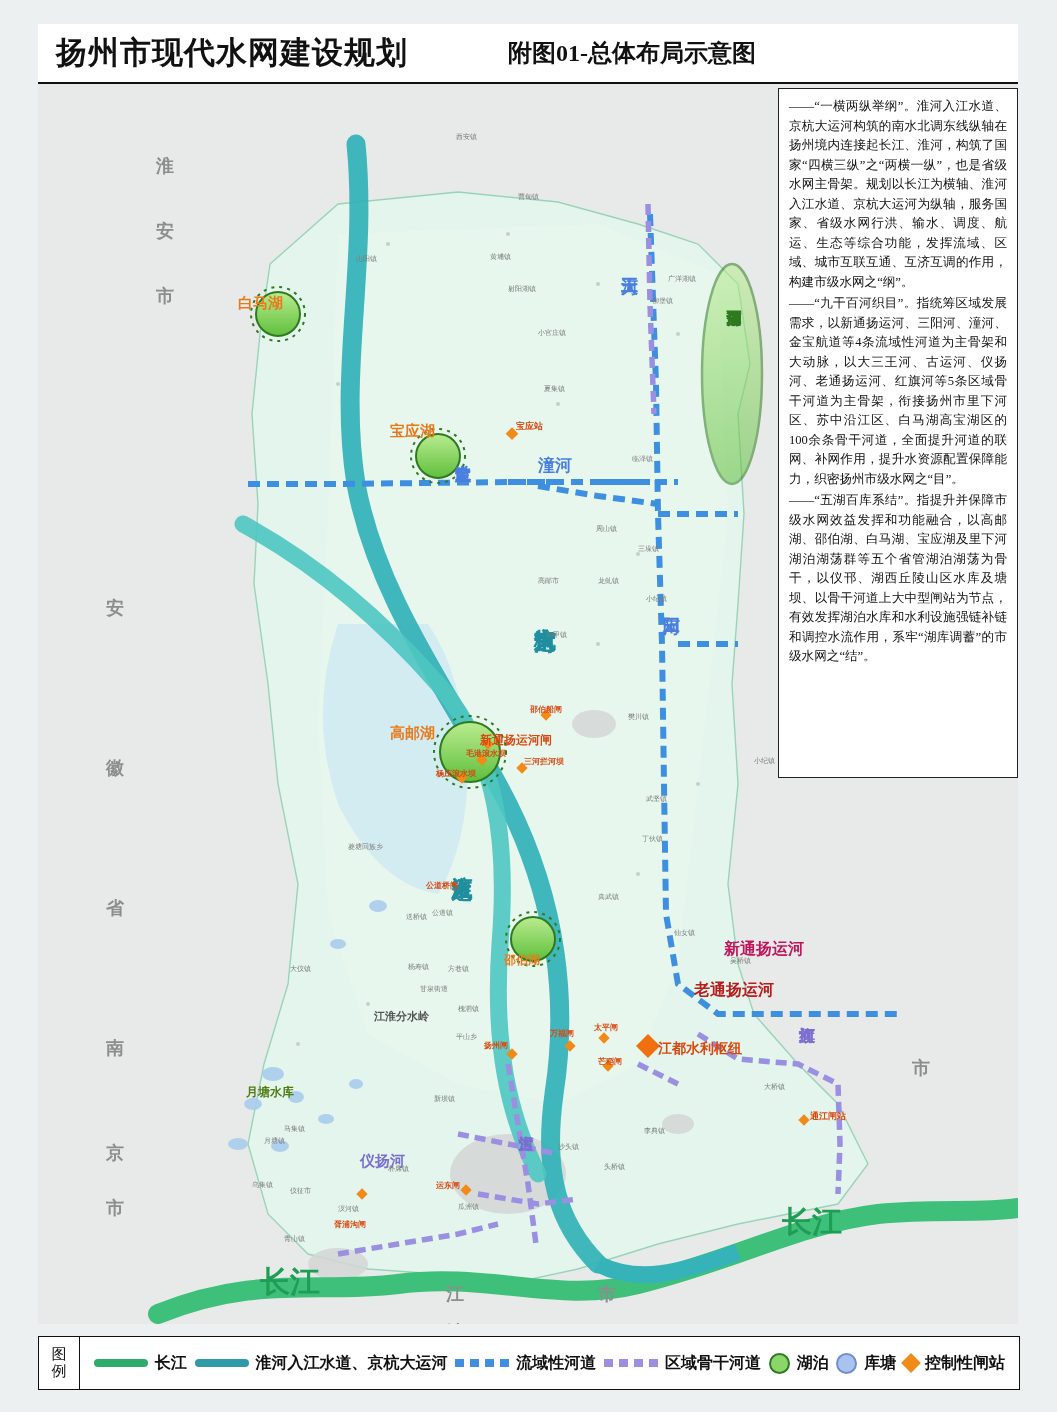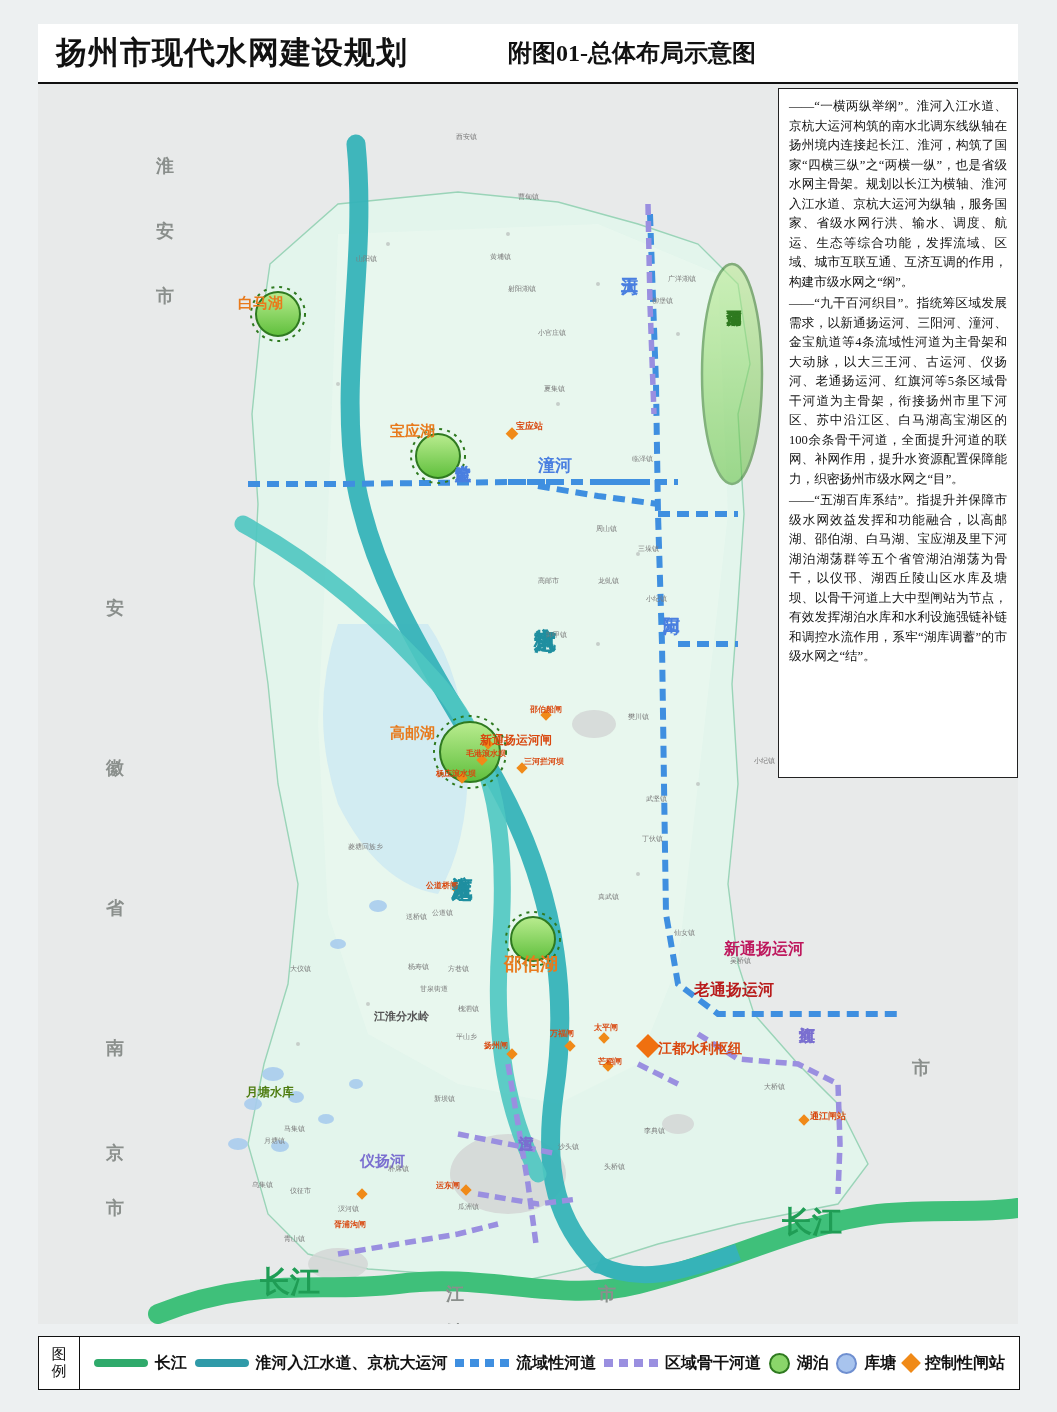--- a/index.html
+++ b/index.html
@@ -211,21 +211,21 @@
         <circle cx="660" cy="700" r="2"></circle>
           <circle cx="600" cy="790" r="2"></circle>
         <circle cx="330" cy="920" r="2"></circle>
           <circle cx="260" cy="960" r="2"></circle>
       </g>
     </svg>
 
     <div class="lbl" style="left:200px;top:210px;color:#e87a1c;font-size:15px;">白马湖</div>
     <div class="lbl" style="left:352px;top:338px;color:#e87a1c;font-size:15px;">宝应湖</div>
     <div class="lbl" style="left:352px;top:640px;color:#e87a1c;font-size:15px;">高邮湖</div>
-    <div class="lbl" style="left:466px;top:868px;color:#e87a1c;font-size:18px;">邵伯湖</div>
+    <div class="lbl" style="left:466px;top:868px;color:#e87a1c;font-size:12px;">邵伯湖</div>
     <div class="lbl" style="left:208px;top:1000px;color:#4d7c0f;font-size:12px;">月塘水库</div>
 
     <div class="lbl lbl-v" style="left:492px;top:525px;color:#1f8fa0;font-size:22px;letter-spacing:1px;">京杭大运河</div>
     <div class="lbl lbl-v" style="left:410px;top:775px;color:#1f8fa0;font-size:21px;letter-spacing:1px;">淮河入江水道</div>
     <div class="lbl" style="left:222px;top:1178px;color:#1f9d55;font-size:30px;">长江</div>
     <div class="lbl" style="left:744px;top:1118px;color:#1f9d55;font-size:30px;">长江</div>
 
     <div class="lbl lbl-v" style="left:580px;top:180px;color:#4a7fe0;font-size:17px;">大三王河</div>
     <div class="lbl lbl-v" style="left:622px;top:520px;color:#4a7fe0;font-size:17px;">三阳河</div>
     <div class="lbl" style="left:500px;top:370px;color:#4a7fe0;font-size:17px;">潼河</div>

